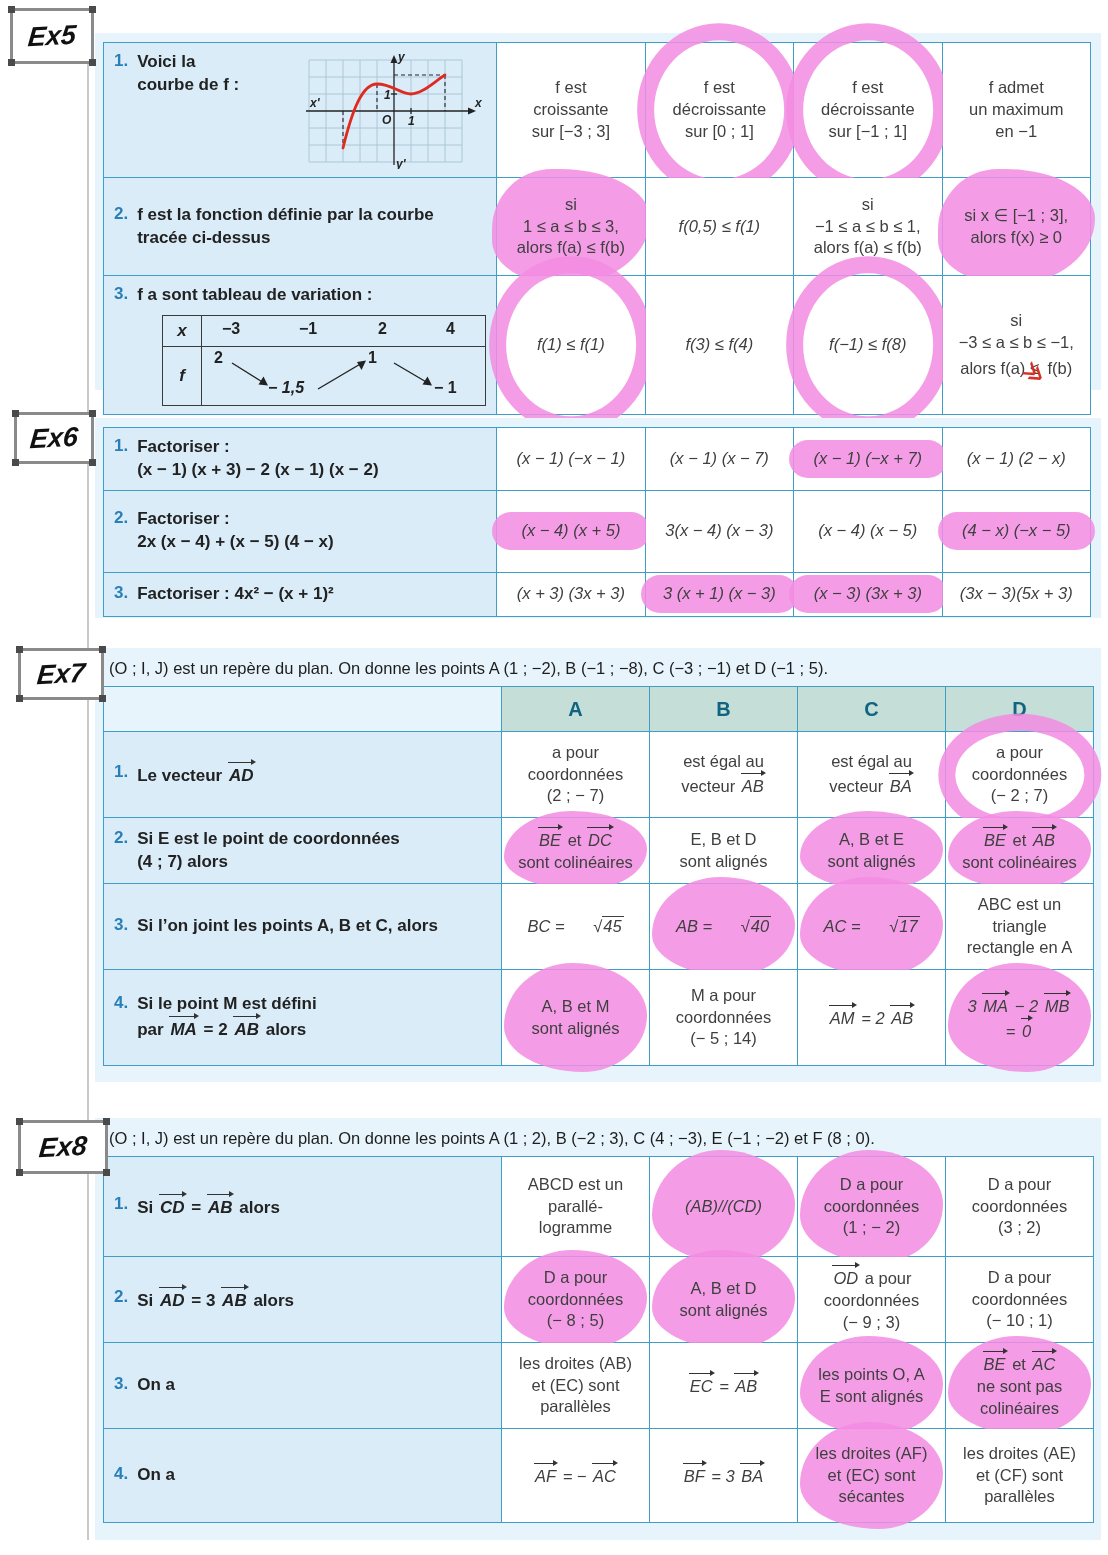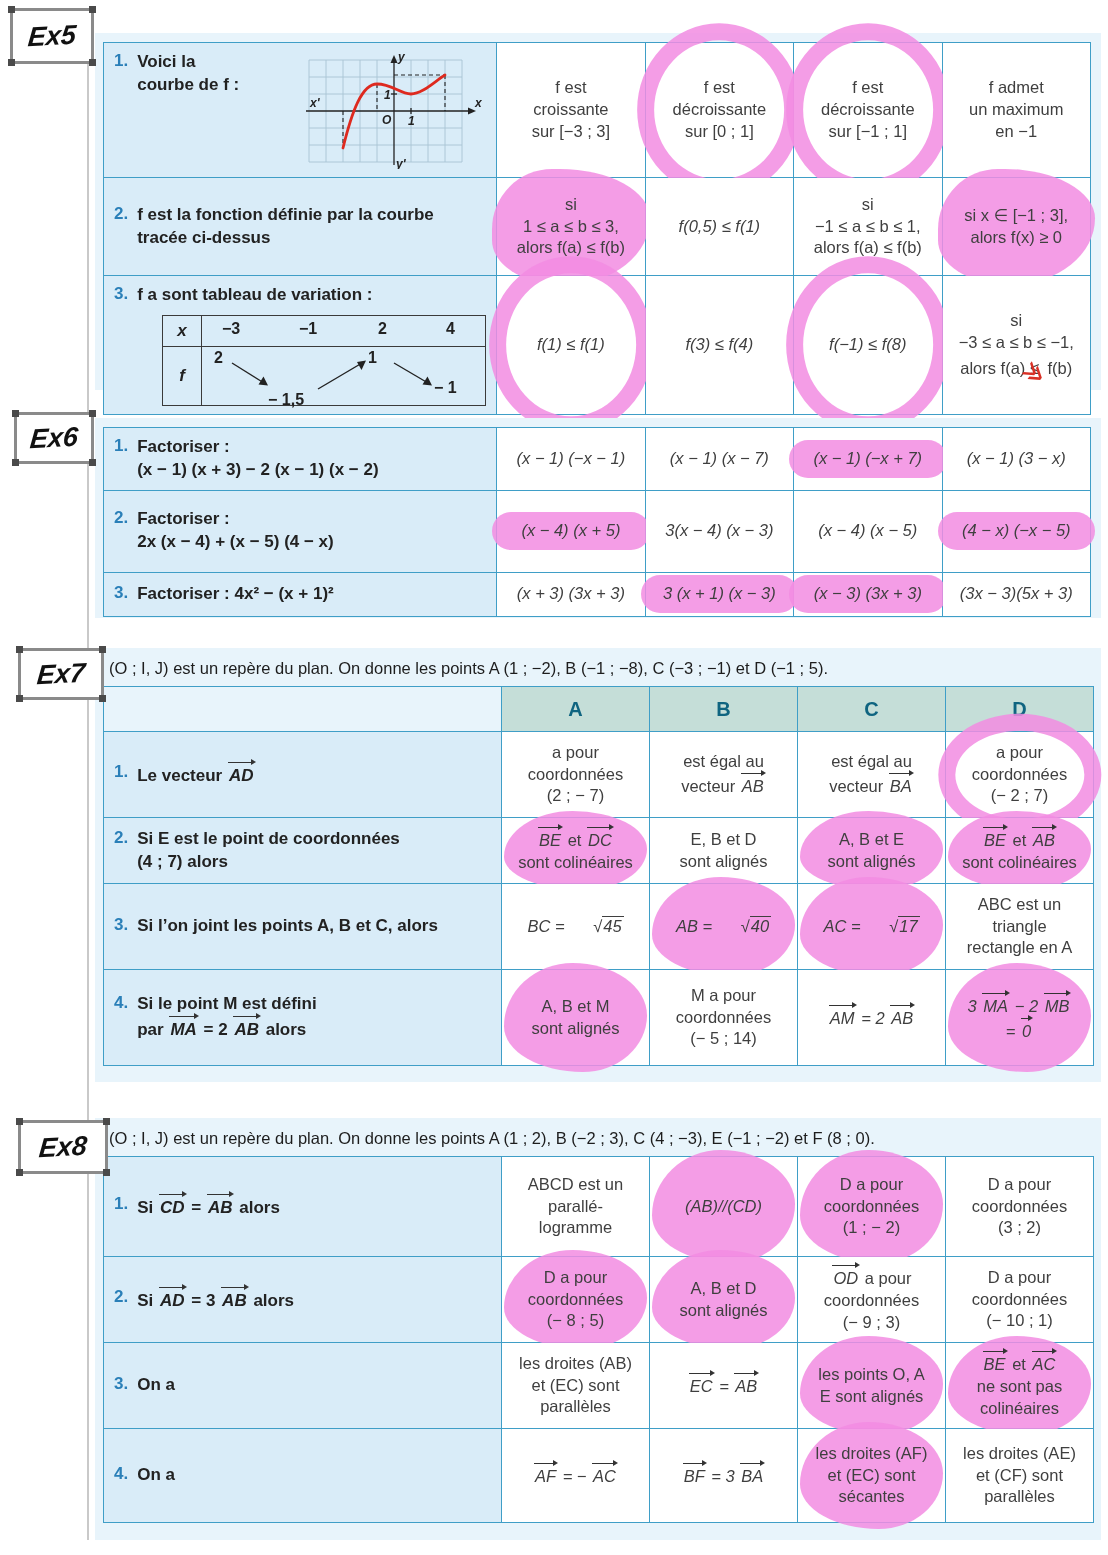--- a/index.html
+++ b/index.html
@@ -187,21 +187,21 @@
             <g stroke="#222" stroke-width="1.4">
               <line x1="30" y1="16" x2="62" y2="36"></line>
                       <line x1="116" y1="42" x2="160" y2="16"></line>
                       <line x1="192" y1="16" x2="226" y2="36"></line>
             </g>
             <polygon points="66,38.5 56.5,37.5 61.5,29.5" fill="#222"></polygon>
             <polygon points="164,13.5 155,15 159.5,23" fill="#222"></polygon>
             <polygon points="230,38.5 220.5,37.5 225.5,29.5" fill="#222"></polygon>
           </svg>
           <span class="v" style="left:12px;top:2px;">2</span>
-          <span class="v" style="left:66px;top:44px;">− 1,5</span>
+          <span class="v" style="left:66px;top:32px;font-style:italic;">− 1,5</span>
           <span class="v" style="left:166px;top:2px;">1</span>
           <span class="v" style="left:232px;top:32px;">− 1</span>
         </div>
       </div>
     </div>
   </td>
   <td class="ans math"><span class="hl ring"></span><div class="ct">f(1) ≤ f(1)</div></td>
   <td class="ans math"><div class="ct">f(3) ≤ f(4)</div></td>
   <td class="ans math"><span class="hl ring"></span><div class="ct">f(−1) ≤ f(8)</div></td>
   <td class="ans"><div class="ct">si<br>−3 ≤ a ≤ b ≤ −1,<br>alors f(a) ≤<span class="red-scribble">≫</span> f(b)</div></td>
@@ -231,21 +231,21 @@
         <tr style="height:58px;">
   <td class="q">
             <div class="qline">
               <span class="qnum">1.</span>
               <div class="qtext">Factoriser :<br>(x − 1) (x + 3) − 2 (x − 1) (x − 2)</div>
             </div>
           </td>
   <td class="ans math"><div class="ct">(x − 1) (−x − 1)</div></td>
   <td class="ans math"><div class="ct">(x − 1) (x − 7)</div></td>
   <td class="ans math"><span class="hl pill"></span><div class="ct">(x − 1) (−x + 7)</div></td>
-  <td class="ans math"><div class="ct">(x − 1) (3 − x)</div></td>
+  <td class="ans math"><div class="ct">(x − 1) (2 − x)</div></td>
 </tr>
 <tr style="height:82px;">
   <td class="q">
             <div class="qline">
               <span class="qnum">2.</span>
               <div class="qtext">Factoriser :<br>2x (x − 4) + (x − 5) (4 − x)</div>
             </div>
           </td>
   <td class="ans math"><span class="hl pill"></span><div class="ct">(x − 4) (x + 5)</div></td>
   <td class="ans math"><div class="ct">3(x − 4) (x − 3)</div></td>

